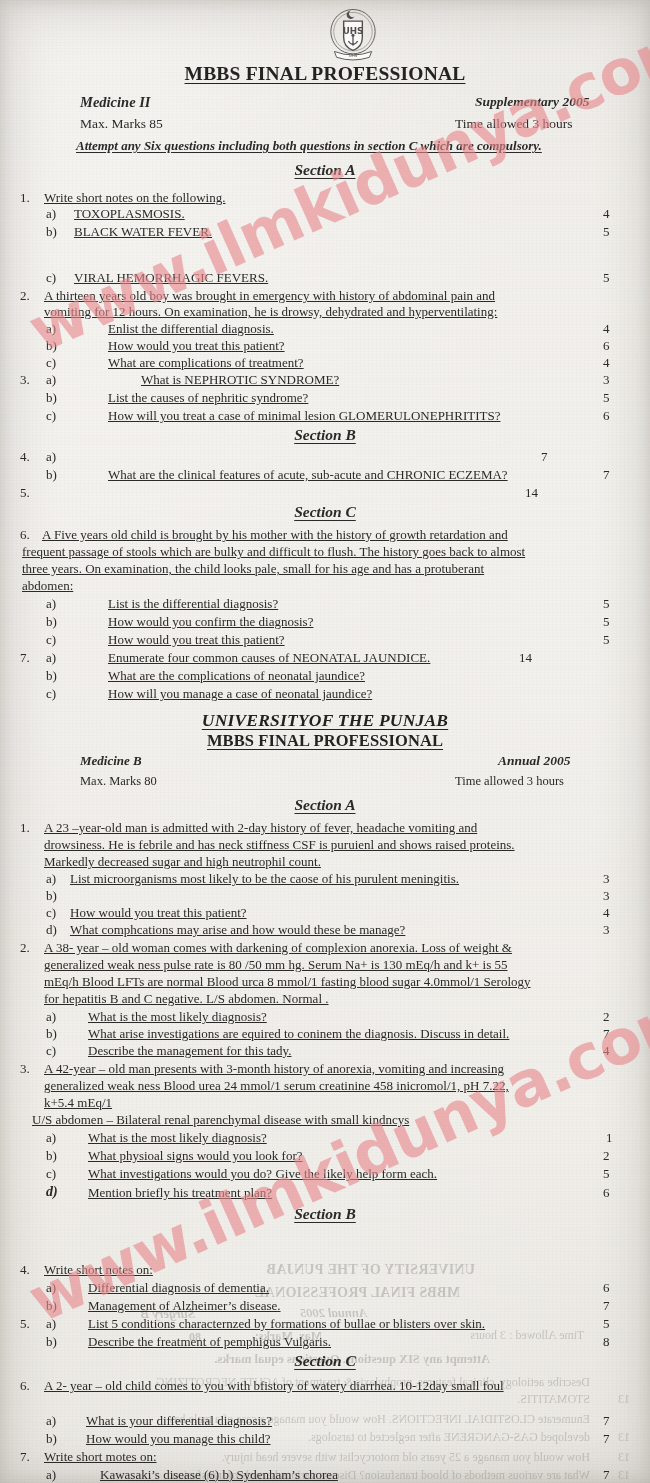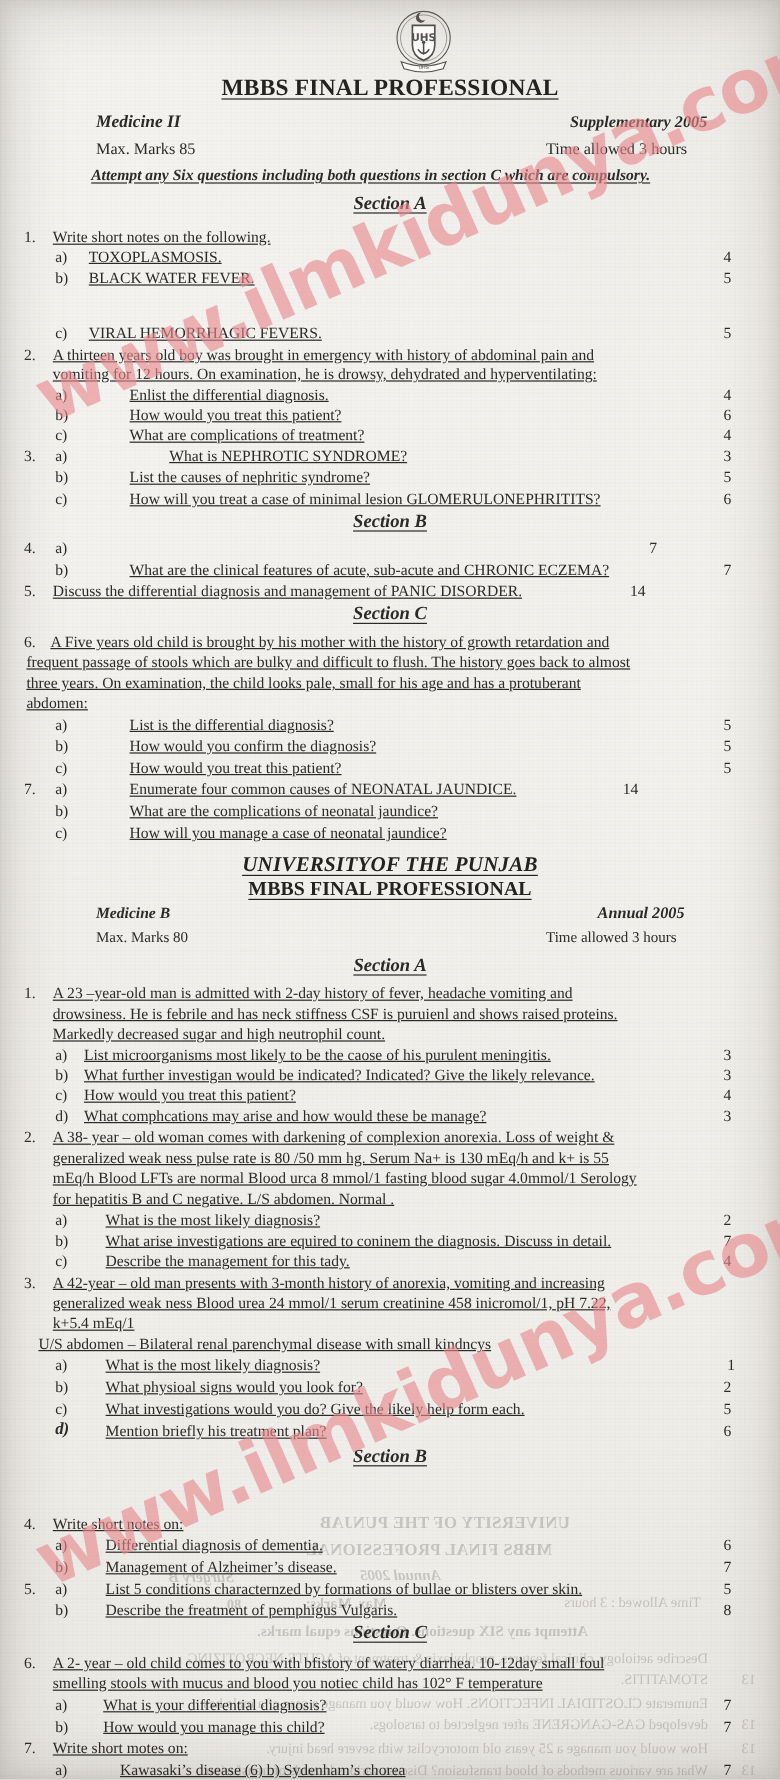--- a/index.html
+++ b/index.html
@@ -197,21 +197,20 @@
 
   <div class="num" style="left:20px;top:449px;">4.</div>
   <div class="lbl" style="left:46px;top:449px;">a)</div>
   <div class="mk" style="left:541px;top:449px;">7</div>
 
   <div class="lbl" style="left:46px;top:467px;">b)</div>
   <div class="txt" style="left:108px;top:467px;">What are the clinical features of acute, sub-acute and CHRONIC ECZEMA?</div>
   <div class="mk" style="left:603px;top:467px;">7</div>
 
   <div class="num" style="left:20px;top:485px;">5.</div>
-  <div class="txt" style="left:44px;top:485px;">Discuss the differential diagnosis and management of PANIC DISORDER.</div>
   <div class="mk" style="left:525px;top:485px;">14</div>
 
   <div class="row ctr section" style="top:503px;">Section C</div>
 
   <div class="num" style="left:20px;top:527px;">6.</div>
   <div class="txt" style="left:42px;top:527px;">A Five years old child is brought by his mother with the history of growth retardation and</div>
   <div class="txt" style="left:22px;top:544px;">frequent passage of stools which are bulky and difficult to flush. The history goes back to almost</div>
   <div class="txt" style="left:22px;top:561px;">three years. On examination, the child looks pale, small for his age and has a protuberant</div>
   <div class="txt" style="left:22px;top:578px;">abdomen:</div>
 
@@ -252,21 +251,20 @@
   <div class="num" style="left:20px;top:820px;">1.</div>
   <div class="txt" style="left:44px;top:820px;">A 23 –year-old man is admitted with 2-day history of fever, headache vomiting and</div>
   <div class="txt" style="left:44px;top:837px;">drowsiness. He is febrile and has neck stiffness CSF is puruienl and shows raised proteins.</div>
   <div class="txt" style="left:44px;top:854px;">Markedly decreased sugar and high neutrophil count.</div>
 
   <div class="lbl" style="left:46px;top:871px;">a)</div>
   <div class="txt" style="left:70px;top:871px;">List microorganisms most likely to be the caose of his purulent meningitis.</div>
   <div class="mk" style="left:603px;top:871px;">3</div>
 
   <div class="lbl" style="left:46px;top:888px;">b)</div>
-  <div class="txt" style="left:70px;top:888px;">What further investigan would be indicated? Indicated? Give the likely relevance.</div>
   <div class="mk" style="left:603px;top:888px;">3</div>
 
   <div class="lbl" style="left:46px;top:905px;">c)</div>
   <div class="txt" style="left:70px;top:905px;">How would you treat this patient?</div>
   <div class="mk" style="left:603px;top:905px;">4</div>
 
   <div class="lbl" style="left:46px;top:922px;">d)</div>
   <div class="txt" style="left:70px;top:922px;">What comphcations may arise and how would these be manage?</div>
   <div class="mk" style="left:603px;top:922px;">3</div>
 
@@ -329,21 +327,20 @@
   <div class="mk" style="left:603px;top:1316px;">5</div>
 
   <div class="lbl" style="left:46px;top:1334px;">b)</div>
   <div class="txt" style="left:88px;top:1334px;">Describe the freatment of pemphigus Vulgaris.</div>
   <div class="mk" style="left:603px;top:1334px;">8</div>
 
   <div class="row ctr section" style="top:1352px;">Section C</div>
 
   <div class="num" style="left:20px;top:1378px;">6.</div>
   <div class="txt" style="left:44px;top:1378px;">A 2- year – old child comes to you with bfistory of watery diarrhea. 10-12day small foul</div>
-  <div class="txt" style="left:44px;top:1395px;">smelling stools with mucus and blood you notiec child has 102° F temperature</div>
 
   <div class="lbl" style="left:46px;top:1413px;">a)</div>
   <div class="txt" style="left:86px;top:1413px;">What is your differential diagnosis?</div>
   <div class="mk" style="left:603px;top:1413px;">7</div>
 
   <div class="lbl" style="left:46px;top:1431px;">b)</div>
   <div class="txt" style="left:86px;top:1431px;">How would you manage this child?</div>
   <div class="mk" style="left:603px;top:1431px;">7</div>
 
   <div class="num" style="left:20px;top:1449px;">7.</div>

